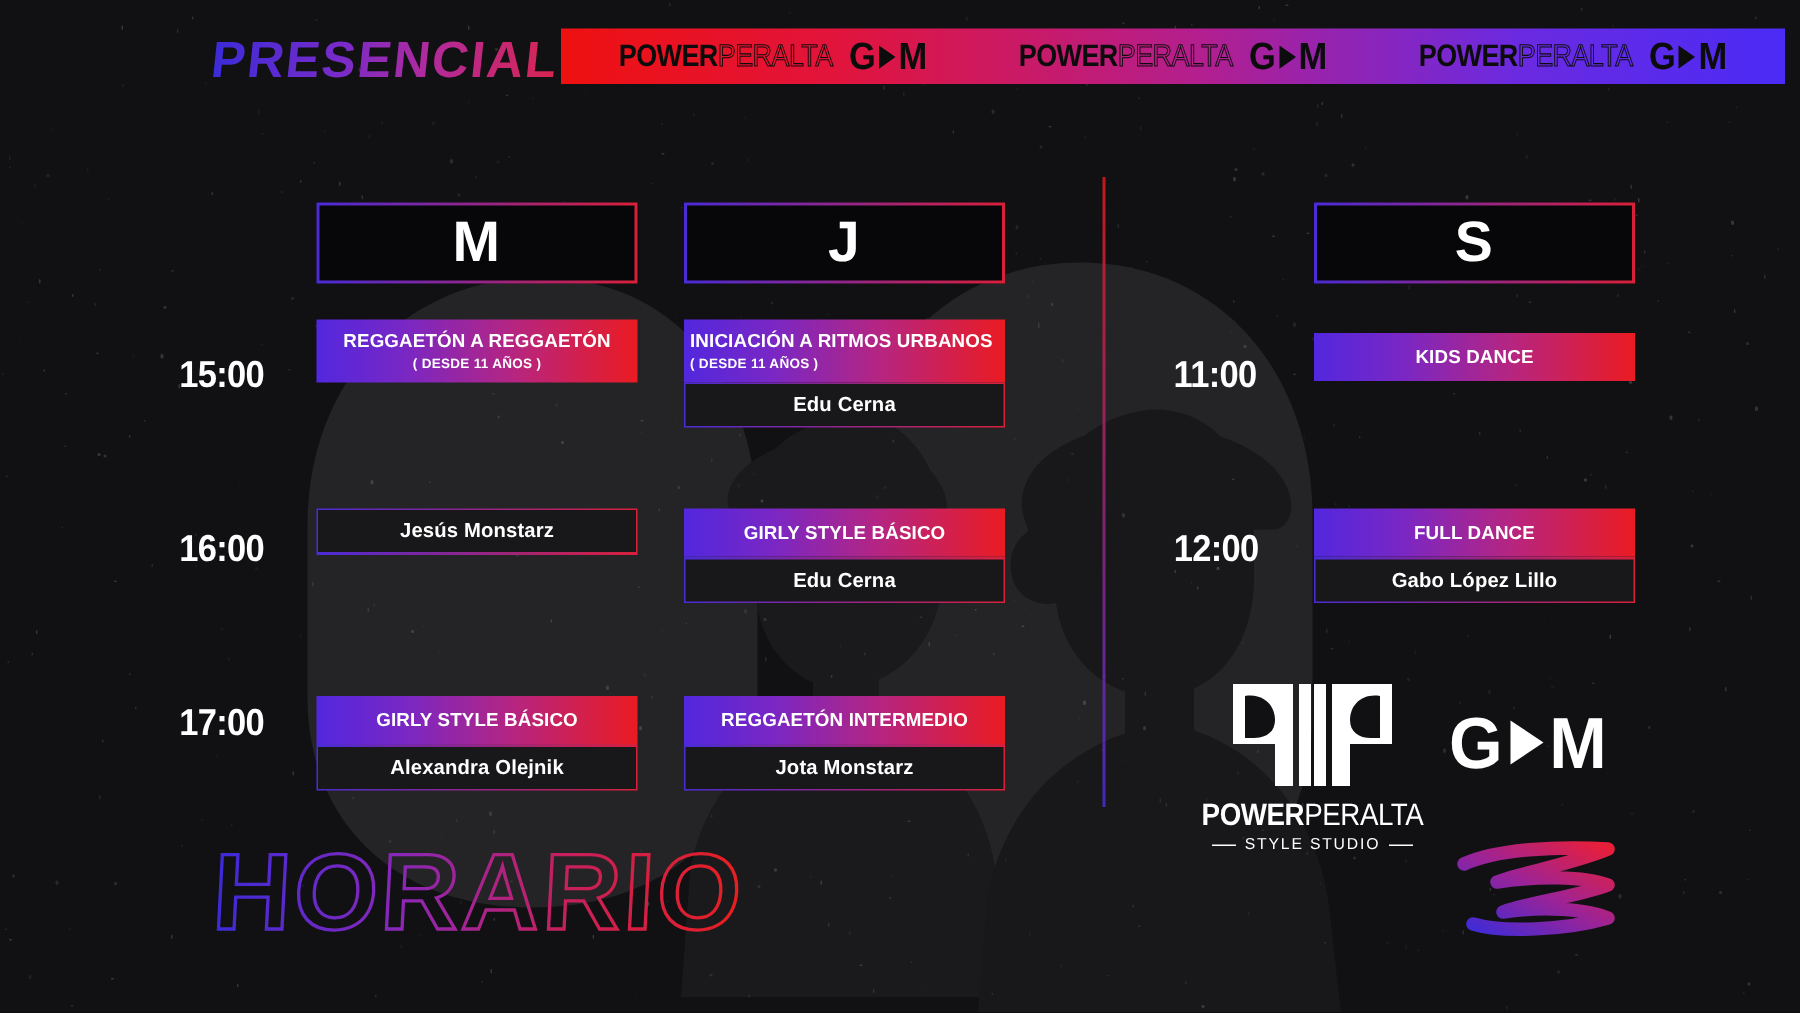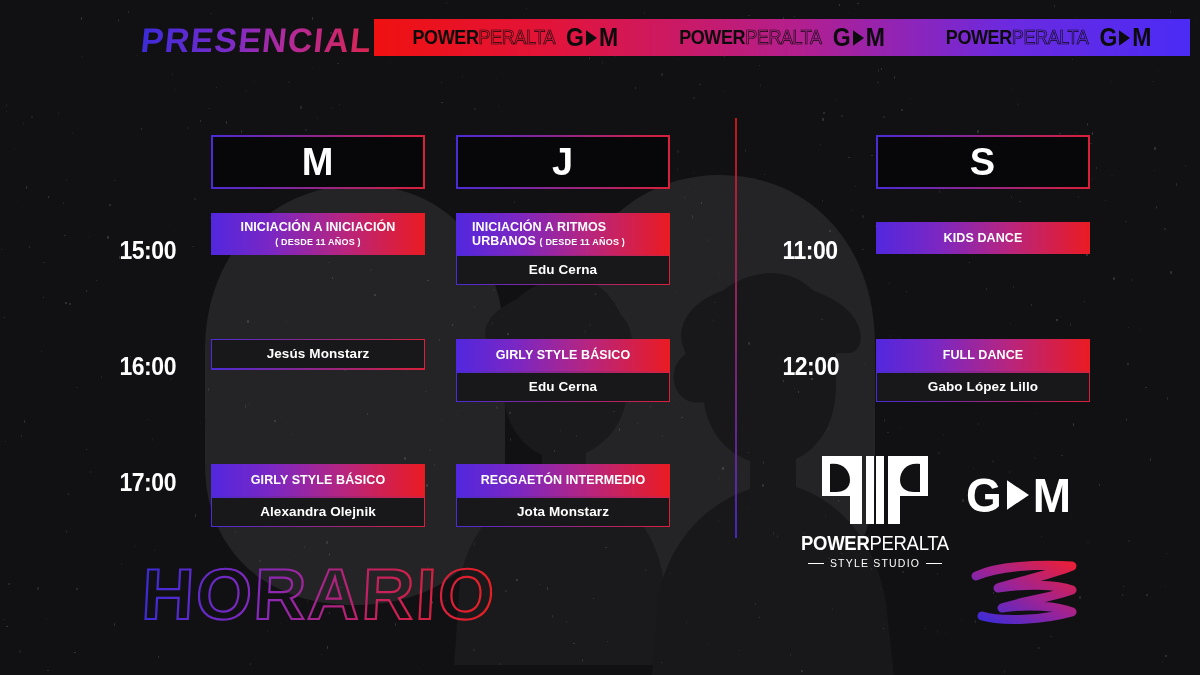--- a/index.html
+++ b/index.html
@@ -685,39 +685,39 @@
 
 <div class="timelabel" style="left:117px; top:236px;">15:00</div>
 <div class="timelabel" style="left:117px; top:352px;">16:00</div>
 <div class="timelabel" style="left:117px; top:468px;">17:00</div>
 
 <div class="timelabel" style="left:780px; top:236px;">11:00</div>
 <div class="timelabel" style="left:780px; top:352px;">12:00</div>
 
 <div class="card" style="left:211px; top:213px;">
   <div class="title">
-    <span>INICIACIÓN A INICIACIÓN</span><br><span class="small">( DESDE 11 AÑOS )</span>
+    <span>REGGAETÓN A REGGAETÓN</span><br><span class="small">( DESDE 11 AÑOS )</span>
   </div>
 </div>
 <div class="card" style="left:211px; top:339px;">
   <div class="namewrap">
     <div class="name">Jesús Monstarz</div>
   </div>
 </div>
 <div class="card" style="left:211px; top:464px;">
   <div class="title" style="padding:9px 6px 9px;">
     <span>GIRLY STYLE  BÁSICO</span>
   </div>
   <div class="namewrap">
     <div class="name">Alexandra Olejnik</div>
   </div>
 </div>
 
 <div class="card" style="left:456px; top:213px;">
-  <div class="title" style="text-align:left; padding-left:16px;">
+  <div class="title" style="text-align:left; padding-left:4px;">
     <span>INICIACIÓN A RITMOS URBANOS</span> <span class="small">( DESDE 11 AÑOS )</span>
   </div>
   <div class="namewrap">
     <div class="name">Edu Cerna</div>
   </div>
 </div>
 <div class="card" style="left:456px; top:339px;">
   <div class="title" style="padding:9px 6px 9px;">
     <span>GIRLY STYLE BÁSICO</span>
   </div>

